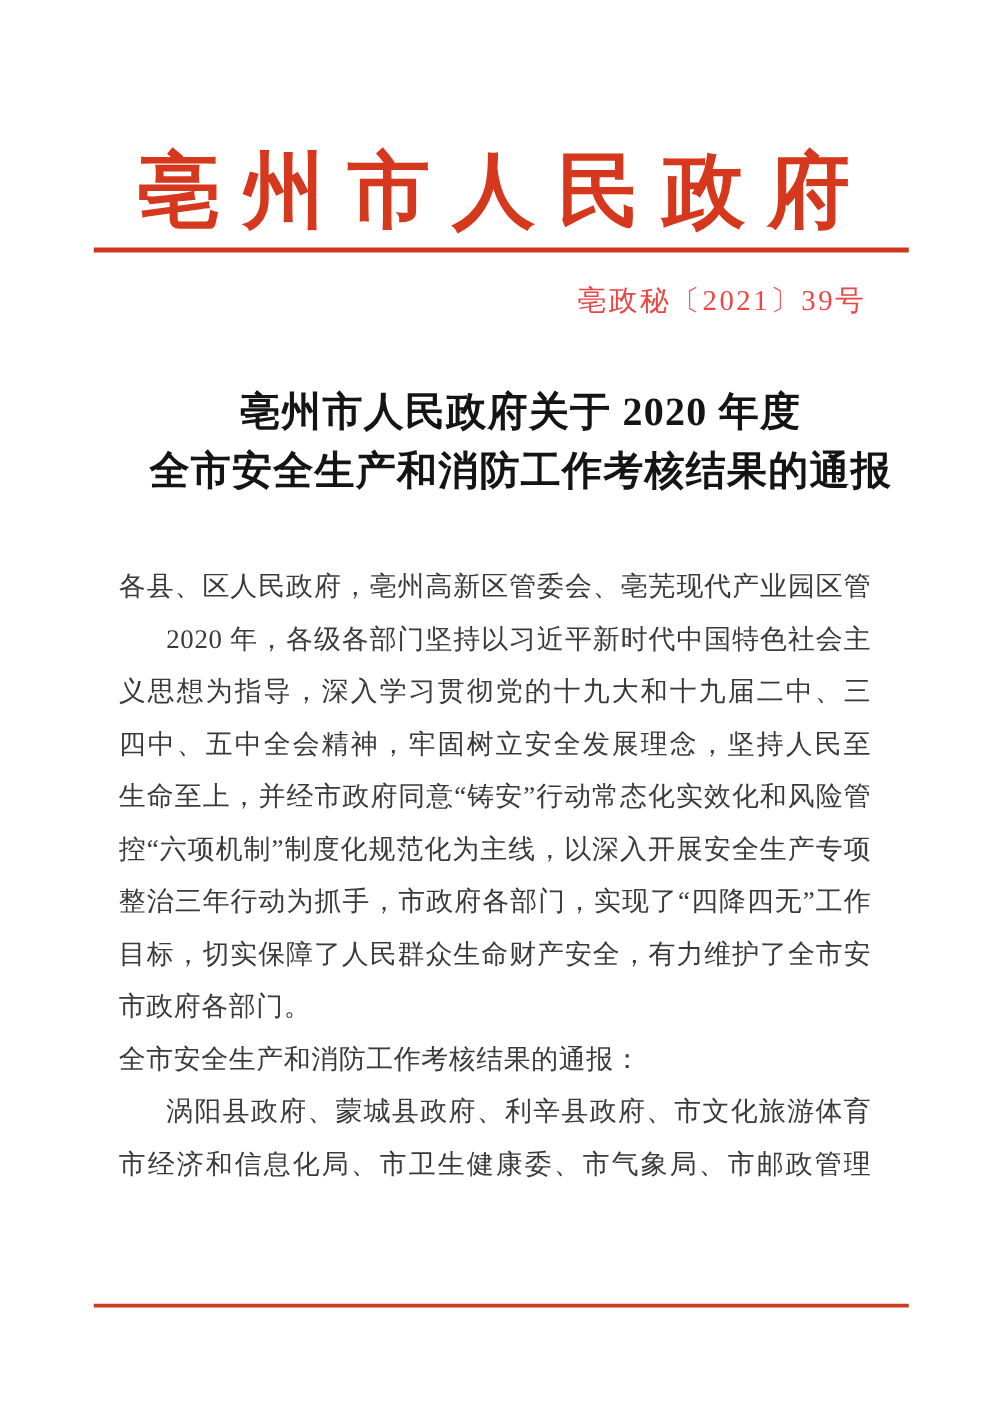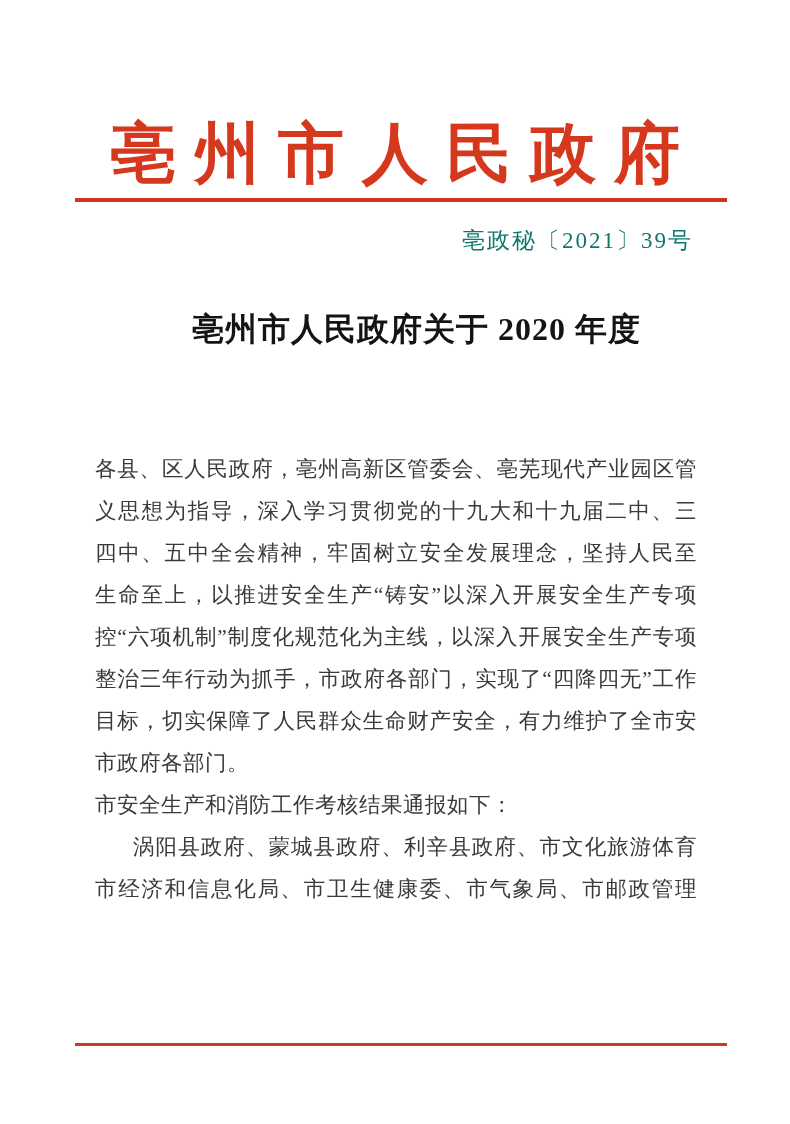--- a/index.html
+++ b/index.html
@@ -38,21 +38,21 @@
     height: 4px;
     background: #d03520;
   }
 
   .doc-number {
     position: absolute;
     top: 227px;
     right: 97px;
     font-size: 23px;
     line-height: 28px;
-    color: #0f766e;
+    color: #ef4444;
     letter-spacing: 2px;
     white-space: nowrap;
   }
 
   .doc-title {
     position: absolute;
     top: 306px;
     left: 0;
     width: 100%;
     text-align: center;
@@ -106,31 +106,33 @@
 <div class="page">
 
   <div class="letterhead">亳州市人民政府</div>
 
   <div class="header-rule"></div>
 
   <div class="doc-number">亳政秘〔2021〕39号</div>
 
   <div class="doc-title">
     <div class="t-line">亳州市人民政府关于 2020 年度</div>
+    <div class="t-line">全市安全生产和消防工作考核结果的通报</div>
   </div>
 
   <div class="body-text">
     <div class="b-line just">各县、区人民政府，亳州高新区管委会、亳芜现代产业园区管委</div>
+    <div class="b-line just indent">2020 年，各级各部门坚持以习近平新时代中国特色社会主</div>
     <div class="b-line just">义思想为指导，深入学习贯彻党的十九大和十九届二中、三中、</div>
     <div class="b-line just">四中、五中全会精神，牢固树立安全发展理念，坚持人民至上、</div>
-    <div class="b-line just">生命至上，以推进安全生产“铸安”以深入开展安全生产专项</div>
+    <div class="b-line just">生命至上，并经市政府同意“铸安”行动常态化实效化和风险管</div>
     <div class="b-line just">控“六项机制”制度化规范化为主线，以深入开展安全生产专项</div>
     <div class="b-line just">整治三年行动为抓手，市政府各部门，实现了“四降四无”工作</div>
     <div class="b-line just">目标，切实保障了人民群众生命财产安全，有力维护了全市安全</div>
     <div class="b-line">市政府各部门。</div>
-    <div class="b-line">市安全生产和消防工作考核结果通报如下：</div>
+    <div class="b-line">全市安全生产和消防工作考核结果的通报：</div>
     <div class="b-line just indent">涡阳县政府、蒙城县政府、利辛县政府、市文化旅游体育局、</div>
     <div class="b-line just">市经济和信息化局、市卫生健康委、市气象局、市邮政管理局、</div>
   </div>
 
   <div class="footer-rule"></div>
 
 </div>
 
 </body></html>

